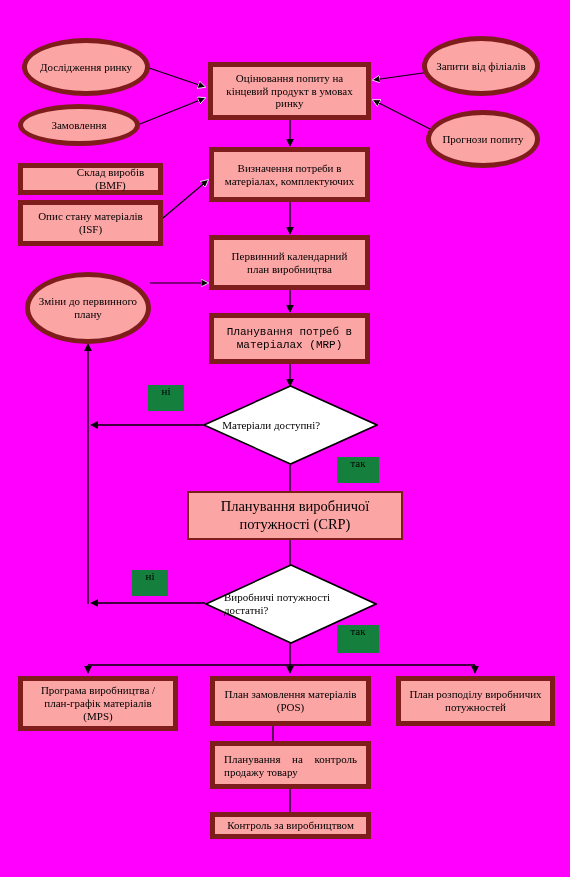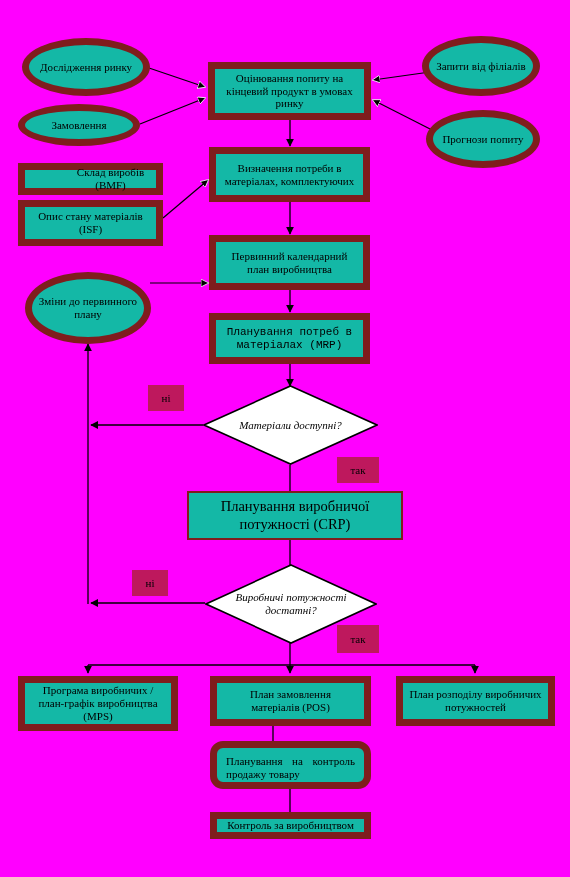--- a/index.html
+++ b/index.html
@@ -11,22 +11,22 @@
     position: relative;
     width: 570px;
     height: 877px;
     background: #ff00ff;
     overflow: hidden;
     font-family: "Liberation Serif", serif;
   }
   .node {
     position: absolute;
     box-sizing: border-box;
-    background: #14b8a6;
-    border: 7px solid #7f1d1d;
+    background: #fca5a5;
+    border: 5px solid #7f1d1d;
     display: flex;
     align-items: center;
     justify-content: center;
     text-align: center;
     color: #000000;
     line-height: 1.18;
   }
   .box { border-radius: 0; }
   .ellipse { border-radius: 50%; }
   .diamond {
@@ -35,42 +35,39 @@
   }
   .diamond .dshape {
     position: absolute;
     left: 0; top: 0;
     width: 100%; height: 100%;
   }
   .diamond .dlabel {
     position: relative;
     z-index: 2;
     width: 78%;
-    text-align: center;
-    font-style: italic;
+    text-align: left;
   }
   .label-tag {
     position: absolute;
     box-sizing: border-box;
-    background: #be185d;
+    background: #15803d;
     border: 0;
     display: flex;
-    align-items: center;
     justify-content: center;
     color: #000000;
   }
   .big-box {
     font-size: 14.5px;
   }
   .justify-box {
     display: block;
     text-align: justify;
     text-align-last: left;
     padding: 7px 9px 0 9px;
-    border-radius: 13px;
   }
   svg.edges {
     position: absolute;
     left: 0;
     top: 0;
     width: 570px;
     height: 877px;
     pointer-events: none;
     z-index: 0;
   }
@@ -205,21 +202,21 @@
 
   <div class="label-tag t115" style="left:132px; top:570px; width:36px; height:26px;">
     <span>ні</span>
   </div>
 
   <div class="label-tag t115" style="left:337px; top:625px; width:42px; height:28px;">
     <span>так</span>
   </div>
 
   <div class="node box t115" style="left:18px; top:676px; width:160px; height:55px;">
-    <span style="padding:0 6px;">Програма виробничих /план-графік виробництва (MPS)</span>
+    <span style="padding:0 6px;">Програма виробництва /план-графік матеріалів (MPS)</span>
   </div>
 
   <div class="node box t115" style="left:210px; top:676px; width:161px; height:50px;text-align:center;">
     <span style="padding:0 8px;">План замовлення матеріалів (POS)</span>
   </div>
 
   <div class="node box t115" style="left:396px; top:676px; width:159px; height:50px;">
     <span style="padding:0 6px;">План розподілу виробничих  потужностей</span>
   </div>
 

